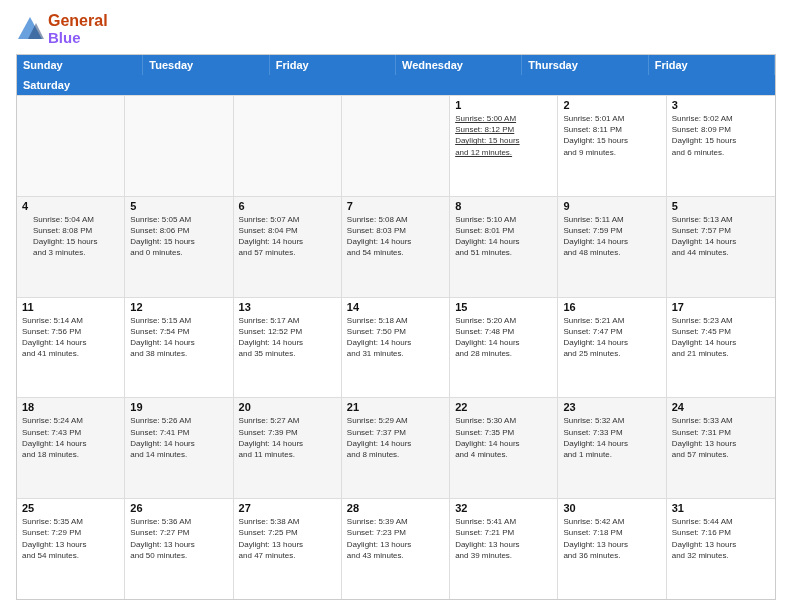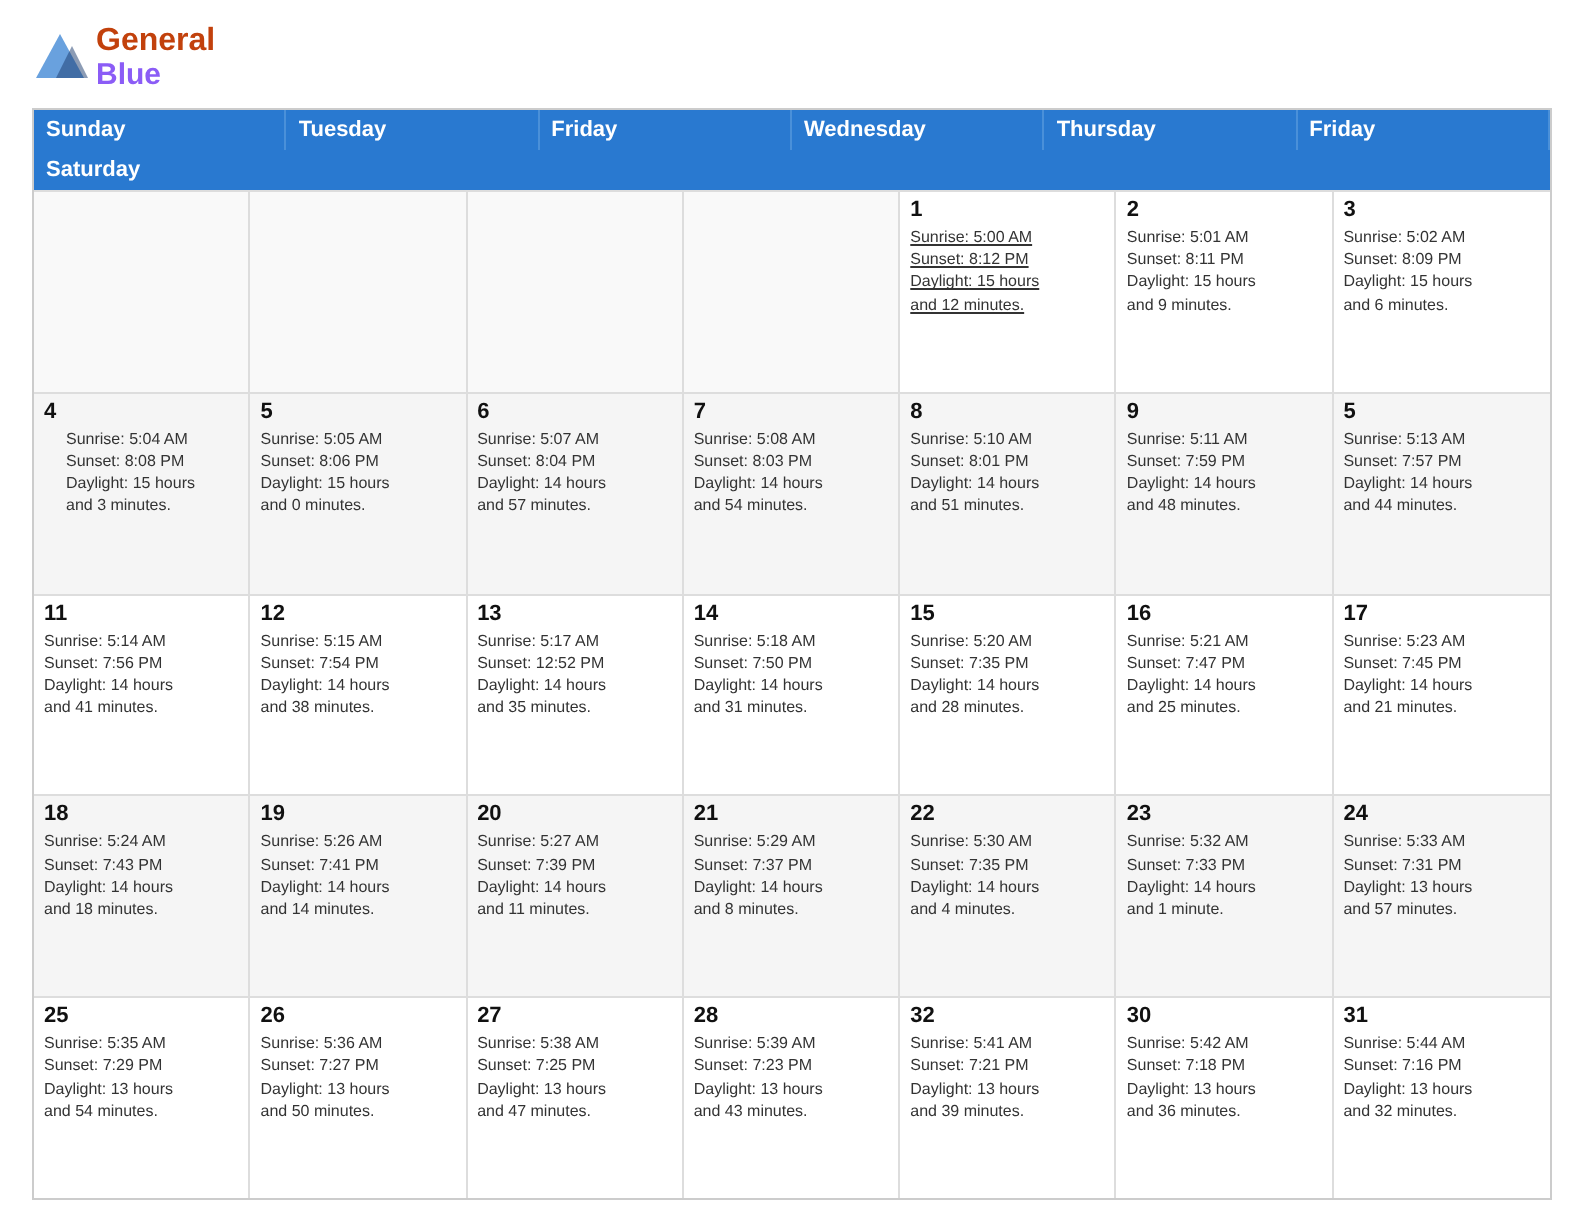--- a/index.html
+++ b/index.html
@@ -233,21 +233,21 @@
           <div class="cal-cell">
             <div class="day-num">14</div>
             <div class="day-info" style="white-space: pre-line;">Sunrise: 5:18 AM
 Sunset: 7:50 PM
 Daylight: 14 hours
 and 31 minutes.</div>
           </div>
           <div class="cal-cell">
             <div class="day-num">15</div>
             <div class="day-info" style="white-space: pre-line;">Sunrise: 5:20 AM
-Sunset: 7:35 PM
+Sunset: 7:48 PM
 Daylight: 14 hours
 and 28 minutes.</div>
           </div>
           <div class="cal-cell">
             <div class="day-num">16</div>
             <div class="day-info" style="white-space: pre-line;">Sunrise: 5:21 AM
 Sunset: 7:47 PM
 Daylight: 14 hours
 and 25 minutes.</div>
           </div>

